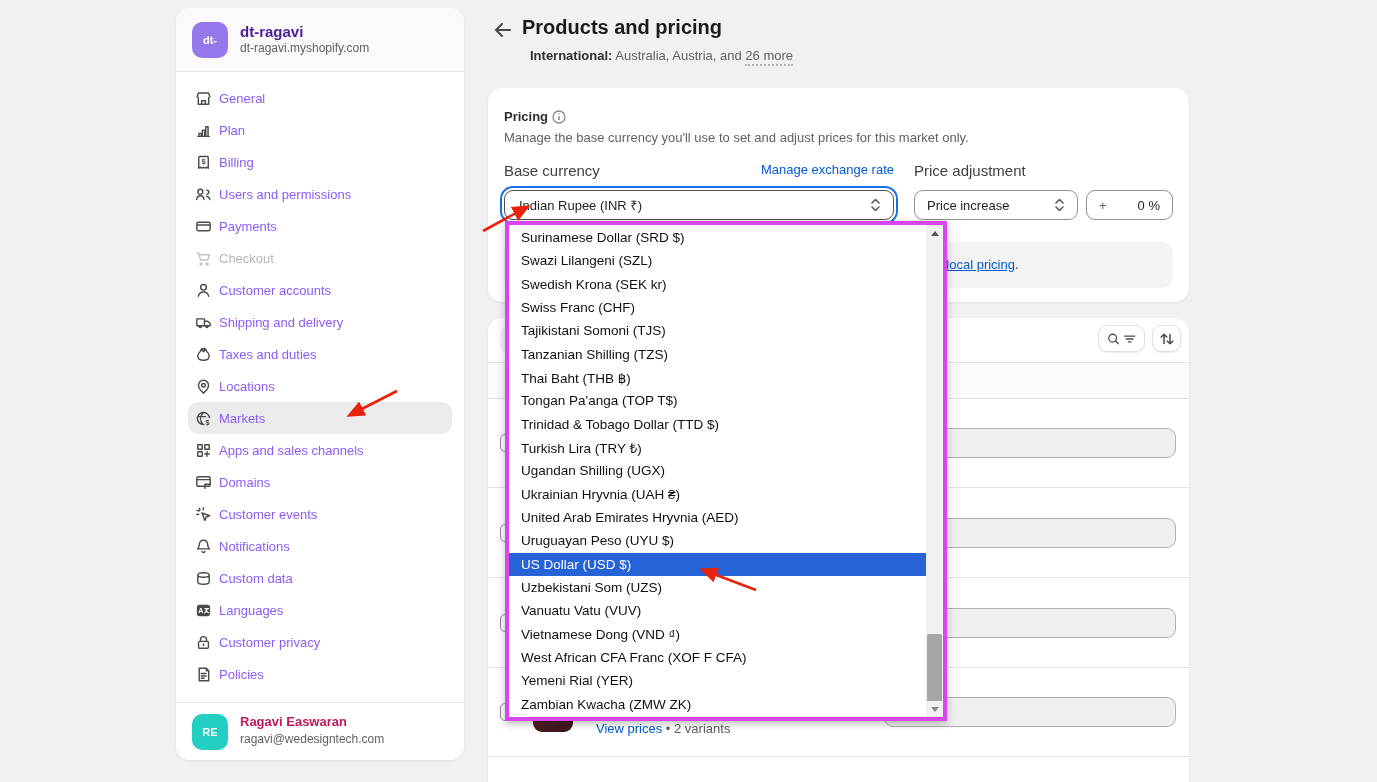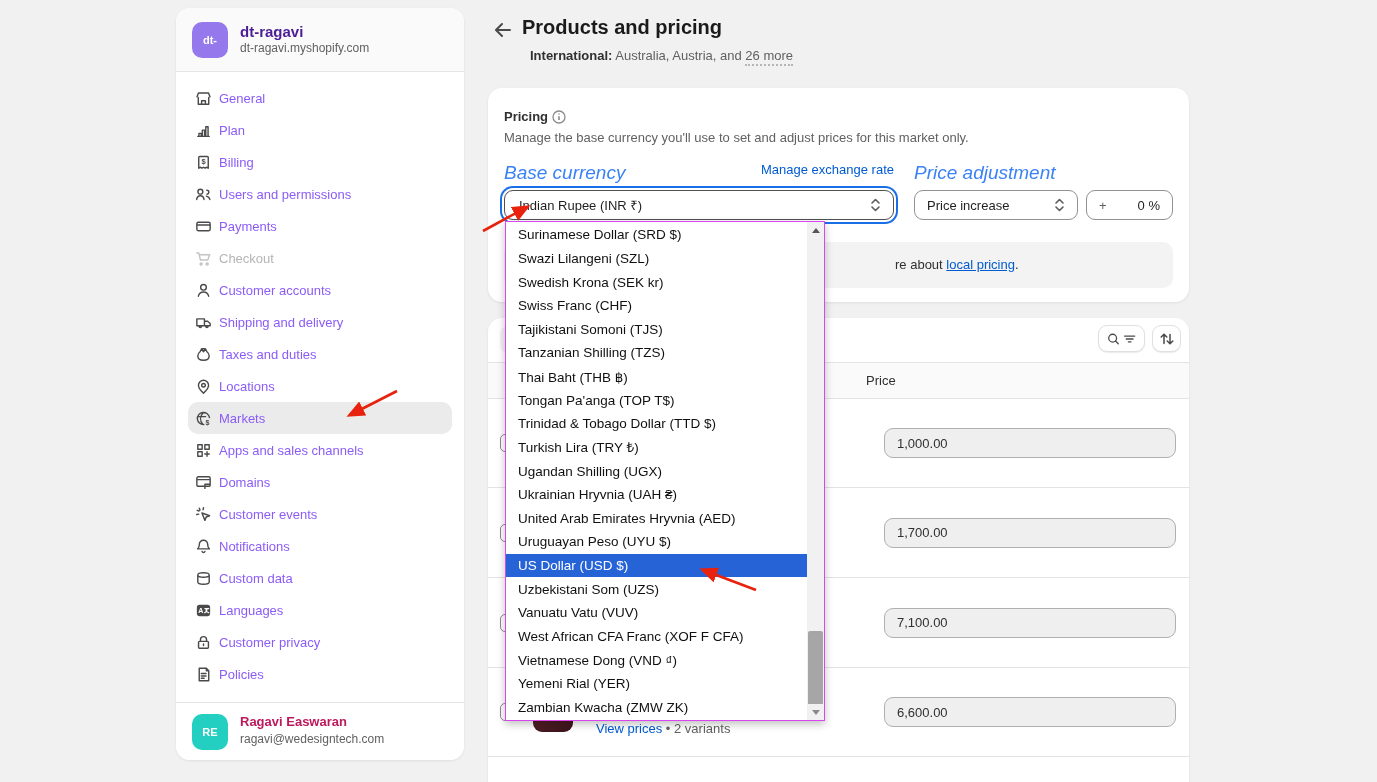--- a/index.html
+++ b/index.html
@@ -48,21 +48,21 @@
   
   .card { position:absolute; background:#fff; border-radius:14px; box-shadow:0 1px 3px rgba(0,0,0,.08); }
   .pricing-card { left:488px; top:88px; width:701px; height:214px; }
   .products-card { left:488px; top:318px; width:701px; height:478px; }
 
   .pricing-title { position:absolute; left:16px; top:21px; font-size:13px; font-weight:700; color:#303030; }
   .info-icon { position:absolute; left:64px; top:22px; width:14px; height:14px; }
   .info-icon circle { stroke:#8a8a8a; stroke-width:1.3; fill:none; }
   .info-icon line { stroke:#8a8a8a; stroke-width:1.6; }
   .pricing-desc { position:absolute; left:16px; top:42px; font-size:13px; color:#616161; }
-  .field-label { position:absolute; font-size:19px; color:#3b82f6;font-style:italic; }
+  .field-label { position:absolute; font-size:15px; color:#404040; }
   .link { color:#005bd3; cursor:pointer; }
   .manage-link { position:absolute; top:74px; left:264px; width:142px; text-align:right; font-size:13px; }
 
   .bc-select { position:absolute; left:16px; top:102px; width:390px; height:30px; background:#fff;
     border:1px solid #505050; border-radius:9px; box-shadow:0 0 0 2px #fff, 0 0 0 4px #1a6ee8;
     display:flex; align-items:center; padding:0 12px 0 14px; font-size:13px; color:#1f1f1f; cursor:pointer; }
   .mini-select { position:absolute; background:#fff; border:1px solid #919191; border-radius:9px; height:30px;
     display:flex; align-items:center; padding:0 12px; font-size:13px; color:#1f1f1f; cursor:pointer; }
   .adj-select { left:426px; top:102px; width:164px; }
   .pct-field { left:598px; top:102px; width:87px; }
@@ -97,22 +97,22 @@
     border:1px solid #8a8a8a; border-radius:5px; background:#fff; cursor:pointer; }
   .price-input { position:absolute; left:396px; top:50%; margin-top:-15px; width:292px; height:30px;
     background:#efefef; border:1px solid #b0b0b0; border-radius:9px; padding:0 12px; font-size:13px;
     color:#303030; font-family:"Liberation Sans", sans-serif; }
   .thumb { position:absolute; left:45px; top:50%; margin-top:-20px; width:40px; height:40px; border-radius:9px;
     background:linear-gradient(160deg,#6b2430 20%,#3f161d 90%); }
   .row-sub { position:absolute; left:108px; top:53px; font-size:13px; }
   .row-sub .meta { color:#616161; }
 
   
-  .dropdown { position:absolute; left:505px; top:221px; width:320px; height:500px; background:#fff;
-    border:1px solid #d946ef; box-shadow:0 3px 8px rgba(0,0,0,.25); z-index:50; }
+  .dropdown { position:absolute; left:505px; top:221px; width:442px; height:500px; background:#fff;
+    border:4px solid #d946ef; box-shadow:0 3px 8px rgba(0,0,0,.25); z-index:50; }
   .dd-list { position:absolute; left:0; top:0; bottom:0; right:17px; display:flex; flex-direction:column; padding:1px 0; }
   .dd-item { flex:1; display:flex; align-items:center; padding-left:12px; font-size:13.5px; color:#101010; cursor:default; }
   .dd-item.selected { background:#2563d7; color:#fff; }
   .dd-scrollbar { position:absolute; right:0; top:0; bottom:0; width:17px; background:#f1f1f1; }
   .sb-btn { position:absolute; left:0; width:17px; height:16px; background:#f1f1f1; display:flex; align-items:center; justify-content:center; }
   .sb-up { top:0; } .sb-down { bottom:0; }
   .tri-up { width:0; height:0; border-left:4px solid transparent; border-right:4px solid transparent; border-bottom:5px solid #565656; }
   .tri-down { width:0; height:0; border-left:4px solid transparent; border-right:4px solid transparent; border-top:5px solid #8a8a8a; }
   .sb-thumb { position:absolute; left:1px; width:15px; top:409px; height:75px; background:#a6a6a6; border-radius:2px; }
 
@@ -362,22 +362,22 @@
       <div class="dd-item">Tongan Pa'anga (TOP T$)</div>
       <div class="dd-item">Trinidad &amp; Tobago Dollar (TTD $)</div>
       <div class="dd-item">Turkish Lira (TRY ₺)</div>
       <div class="dd-item">Ugandan Shilling (UGX)</div>
       <div class="dd-item">Ukrainian Hryvnia (UAH ₴)</div>
       <div class="dd-item">United Arab Emirates Hryvnia (AED)</div>
       <div class="dd-item">Uruguayan Peso (UYU $)</div>
       <div class="dd-item selected">US Dollar (USD $)</div>
       <div class="dd-item">Uzbekistani Som (UZS)</div>
       <div class="dd-item">Vanuatu Vatu (VUV)</div>
+      <div class="dd-item">Vietnamese Dong (VND ₫)</div>
       <div class="dd-item">West African CFA Franc (XOF F CFA)</div>
-      <div class="dd-item">Vietnamese Dong (VND ₫)</div>
       <div class="dd-item">Yemeni Rial (YER)</div>
       <div class="dd-item">Zambian Kwacha (ZMW ZK)</div>
     </div>
     <div class="dd-scrollbar">
       <div class="sb-btn sb-up">
           <div class="tri-up"></div>
         </div>
       <div class="sb-thumb"></div>
       <div class="sb-btn sb-down">
           <div class="tri-down"></div>

